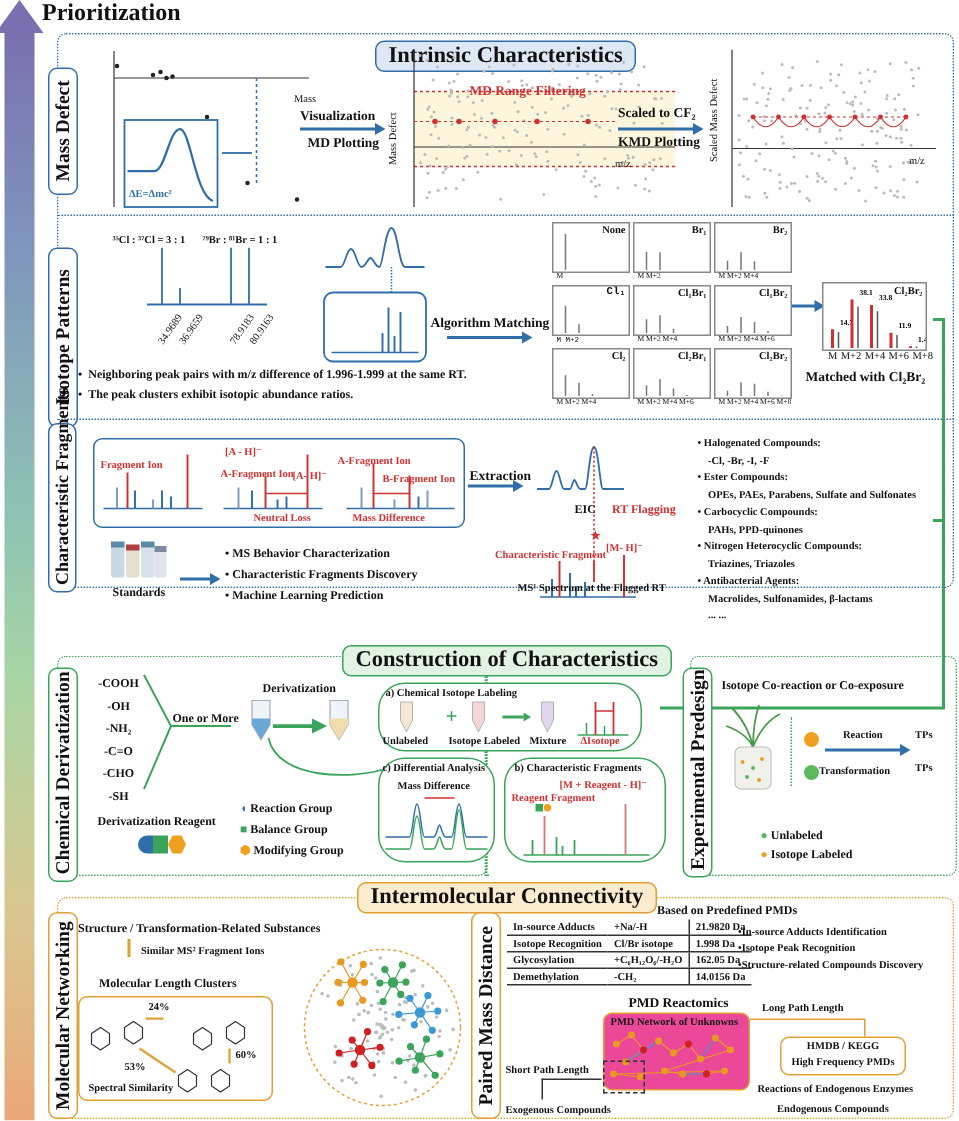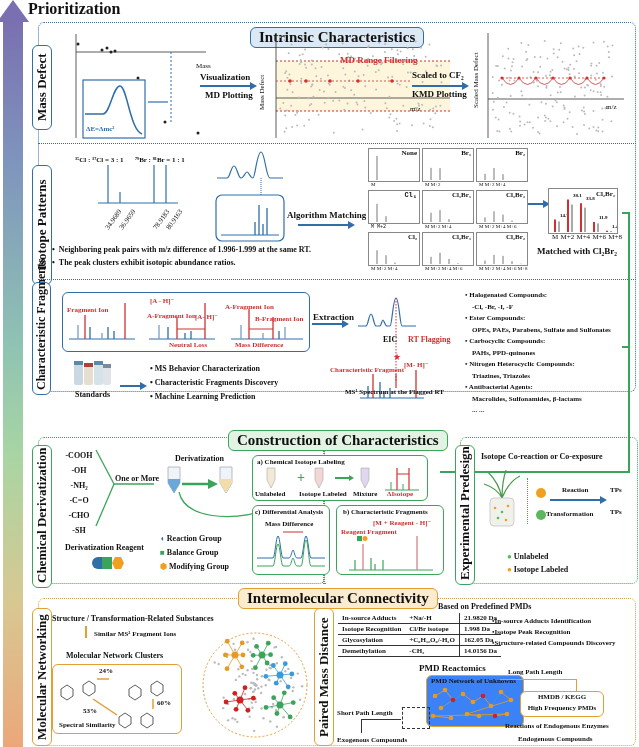--- a/index.html
+++ b/index.html
@@ -19,21 +19,21 @@
   .vlabel{writing-mode:vertical-rl;transform:rotate(180deg);font-weight:bold;font-size:13px;background:#fff;border-radius:6px;padding:4px 1px;text-align:center;white-space:nowrap;}
   .vl-b{border:1.5px solid #2f6ea8;}
   .vl-g{border:1.5px solid #3aa55a;}
   .vl-o{border:1.5px solid #e0a033;}
   .t7{font-size:7px;}
   .t8{font-size:8px;}
   .t9{font-size:9px;}
   .red{color:#d03030;}
   .blue{color:#2f6ea8;}
   .box{border:1.2px solid #2f6ea8;border-radius:6px;}
-  .gbox{border:1.2px solid #3aa55a;border-radius:6px;text-align:right;}
+  .gbox{border:1.2px solid #3aa55a;border-radius:18px;text-align:right;}
   .obox{border:1.2px solid #e0a033;border-radius:6px;}
   table.pmd{border-collapse:collapse;font-size:7px;font-weight:bold;}
   table.pmd td{padding:1px 4px;border-bottom:1px solid #333;}
   table.pmd td.sep{border-left:1px solid #333;}
   .hline{height:0;border-top:2px solid #2f6ea8;}
   .arr-r{width:0;height:0;border-top:4px solid transparent;border-bottom:4px solid transparent;border-left:7px solid #2f6ea8;}
   .spec-cell{border:1px solid #888;background:#fff;}
 </style>
 </head>
 <body>
@@ -241,21 +241,21 @@
     </g>
   <line x1="6" y1="48" x2="140" y2="48" stroke="#d03030" stroke-dasharray="2,2" stroke-width="0.8"></line>
   <g fill="#d03030">
       <circle cx="20" cy="48" r="1.8"></circle>
       <circle cx="36" cy="48" r="1.8"></circle>
       <circle cx="60" cy="48" r="1.8"></circle>
       <circle cx="88" cy="48" r="1.8"></circle>
       <circle cx="122" cy="48" r="1.8"></circle>
     </g>
 </svg>
-<div class="abs t9 b red" style="left:340px;top:55px;">MD Range Filtering</div>
+<div class="abs t9 b red" style="left:313px;top:55px;">MD Range Filtering</div>
 <div class="abs t7" style="left:258px;top:110px;transform:rotate(-90deg);transform-origin:left top;">Mass Defect</div>
 <div class="abs t7" style="left:410px;top:105px;">m/z</div>
 
 <div class="abs t9 b" style="left:412px;top:70px;">Scaled to CF₂</div>
 <div class="abs hline" style="left:412px;top:85px;width:50px;"></div>
 <div class="abs arr-r" style="left:462px;top:82px;"></div>
 <div class="abs t9 b" style="left:412px;top:89px;">KMD Plotting</div>
 
 <svg class="abs" style="left:484px;top:33px;" width="140" height="105">
   <line x1="4" y1="0" x2="4" y2="105" stroke="#333" stroke-width="0.8"></line>
@@ -815,21 +815,21 @@
   <div><span style="color:#f0a020">●</span> <span>Isotope Labeled</span></div>
 </div>
 
 <div class="abs sec-o" style="left:38px;top:598px;width:596px;height:146px;border-radius:6px;"></div>
 <div class="abs hdr hdr-o" style="left:238px;top:588px;">Intermolecular Connectivity</div>
 
 <div class="abs vlabel vl-o" style="left:32px;top:608px;height:128px;">Molecular Networking</div>
 <div class="abs t8 b" style="left:52px;top:614px;">Structure / Transformation-Related Substances</div>
 <div class="abs" style="left:85px;top:626px;height:12px;border-left:2px solid #e0a033;"></div>
 <div class="abs t7 b" style="left:94px;top:630px;">Similar MS² Fragment Ions</div>
-<div class="abs t8 b" style="left:66px;top:651px;">Molecular Network Clusters</div>
+<div class="abs t8 b" style="left:66px;top:651px;">Molecular Length Clusters</div>
 <div class="abs obox" style="left:52px;top:664px;width:128px;height:68px;background:#fff;">
   <svg class="abs" style="left:0;top:0;" width="128" height="68">
     <g fill="none" stroke="#333" stroke-width="0.8">
       <polygon points="8,24 14,20 20,24 20,31 14,35 8,31"></polygon>
         <polygon points="30,20 36,16 42,20 42,27 36,31 30,27"></polygon>
       <polygon points="76,24 82,20 88,24 88,31 82,35 76,31"></polygon>
         <polygon points="98,20 104,16 110,20 110,27 104,31 98,27"></polygon>
       <polygon points="66,52 72,48 78,52 78,59 72,63 66,59"></polygon>
         <polygon points="88,52 94,48 100,52 100,59 94,63 88,59"></polygon>
       <line x1="44" y1="14" x2="56" y2="14" stroke="#e0a033" stroke-width="1.5"></line>
@@ -1028,21 +1028,21 @@
         <td class="sep">14.0156 Da</td>
       </tr>
 </tbody>
   </table>
 <div class="abs t7 b" style="left:492px;top:616px;line-height:11px;">
   <div>•In-source Adducts Identification</div>
   <div>•Isotope Peak Recognition</div>
   <div>•Structure-related Compounds Discovery</div>
 </div>
 <div class="abs t9 b" style="left:419px;top:663px;">PMD Reactomics</div>
-<div class="abs obox" style="left:402px;top:675px;width:96px;height:50px;background:#3b82f6;margin-left:24px;">
+<div class="abs obox" style="left:402px;top:675px;width:96px;height:50px;background:#ec4899;">
   <div class="abs t7 b" style="left:4px;top:1px;white-space:nowrap;">PMD Network of Unknowns</div>
   <svg class="abs" style="left:0;top:10px;" width="96" height="40" id="pmdnet">
       <line x1="18" y1="4" x2="8" y2="10" stroke="#e89a20" stroke-width="0.8"></line>
       <line x1="26" y1="14" x2="18" y2="4" stroke="#e89a20" stroke-width="0.8"></line>
       <line x1="14" y1="22" x2="26" y2="14" stroke="#e89a20" stroke-width="0.8"></line>
       <line x1="36" y1="8" x2="14" y2="22" stroke="#3a9ad8" stroke-width="0.8"></line>
       <line x1="46" y1="16" x2="36" y2="8" stroke="#e89a20" stroke-width="0.8"></line>
       <line x1="56" y1="10" x2="46" y2="16" stroke="#e89a20" stroke-width="0.8"></line>
       <line x1="64" y1="20" x2="56" y2="10" stroke="#e89a20" stroke-width="0.8"></line>
       <line x1="74" y1="6" x2="64" y2="20" stroke="#3a9ad8" stroke-width="0.8"></line>

